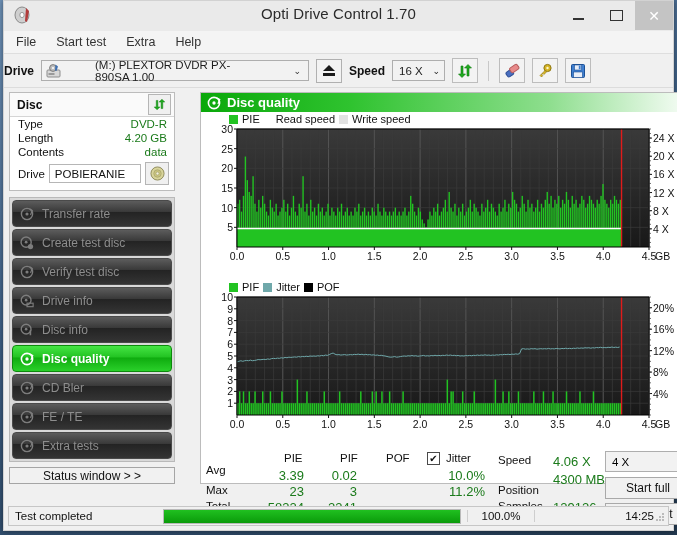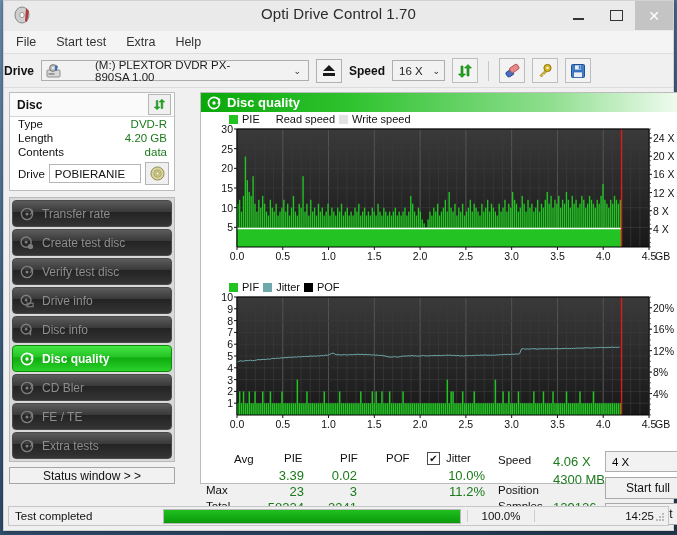--- a/index.html
+++ b/index.html
@@ -1109,21 +1109,21 @@
 
       <div id="stats">
         <div class="st" style="left:83px;top:4px;">PIE</div>
         <div class="st" style="left:139px;top:4px;">PIF</div>
         <div class="st" style="left:185px;top:4px;">POF</div>
         <div id="jitterchk" style="left:226px;top:4px;">
           <span style="font-size:10px;line-height:10px;color:#111;">✔</span>
         </div>
         <div class="st" style="left:245px;top:4px;">Jitter</div>
 
-        <div class="st" style="left:5px;top:5px;margin-left:28px;">Avg</div>
+        <div class="st" style="left:5px;top:16px;">Avg</div>
         <div class="st" style="left:5px;top:36px;">Max</div>
         <div class="st" style="left:5px;top:52px;">Total</div>
 
         <div class="stv" style="left:55px;top:20px;width:48px;">3.39</div>
         <div class="stv" style="left:55px;top:36px;width:48px;">23</div>
         <div class="stv" style="left:40px;top:52px;width:63px;">58324</div>
 
         <div class="stv" style="left:112px;top:20px;width:44px;">0.02</div>
         <div class="stv" style="left:112px;top:36px;width:44px;">3</div>
         <div class="stv" style="left:102px;top:52px;width:54px;">2341</div>

